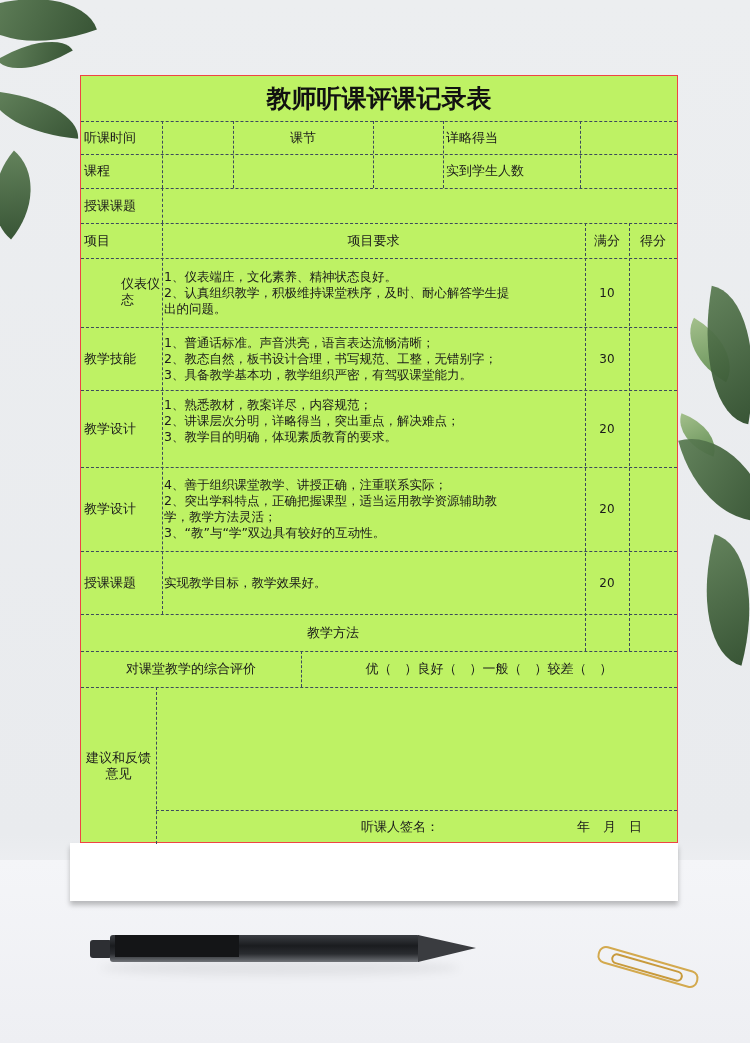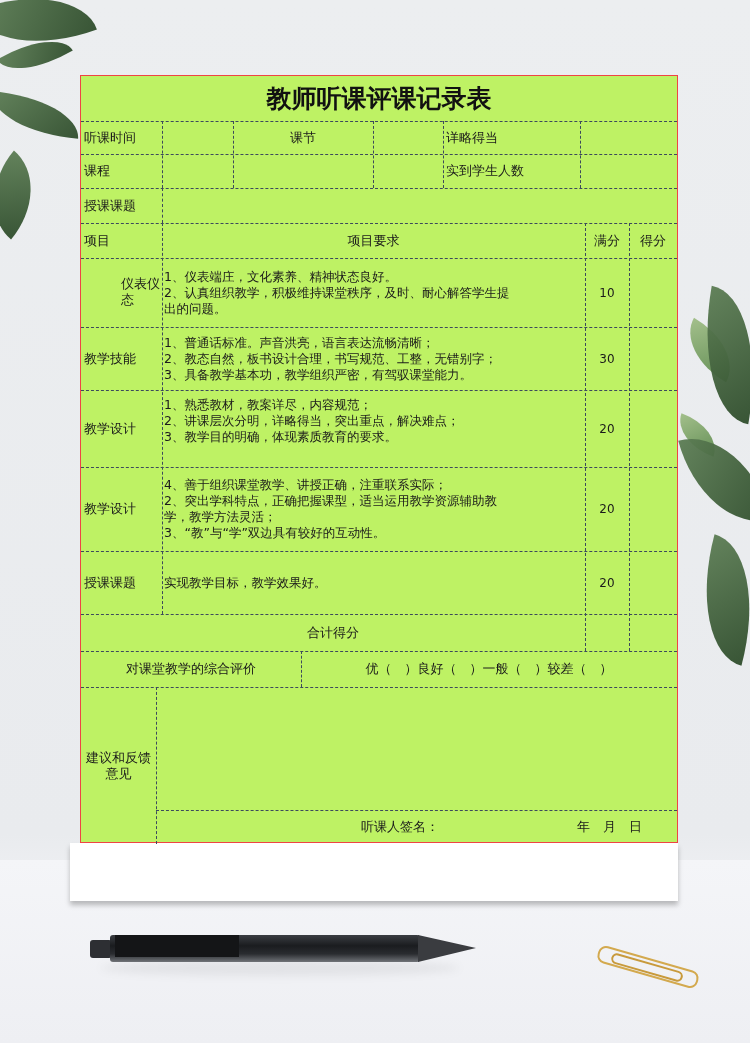--- a/index.html
+++ b/index.html
@@ -165,21 +165,21 @@
 学，教学方法灵活；
 3、“教”与“学”双边具有较好的互动性。</div>
   <div class="cell c score" style="left:504px;top:391px;width:44px;height:84px;">20</div>
   <div class="cell c" style="left:548px;top:391px;width:48px;height:84px;"></div>
 
   <div class="cell l" style="left:0;top:475px;width:81px;height:63px;">授课课题</div>
   <div class="cell req" style="left:81px;top:475px;width:423px;height:63px;">实现教学目标，教学效果好。</div>
   <div class="cell c score" style="left:504px;top:475px;width:44px;height:63px;">20</div>
   <div class="cell c" style="left:548px;top:475px;width:48px;height:63px;"></div>
 
-  <div class="cell c" style="left:0;top:538px;width:504px;height:37px;">合计得分</div>
+  <div class="cell c" style="left:0;top:538px;width:504px;height:37px;">教学方法</div>
   <div class="cell c" style="left:548px;top:538px;width:48px;height:37px;"></div>
 
   <div class="cell c" style="left:220px;top:575px;width:376px;height:36px;">优（　）良好（　）一般（　）较差（　）</div>
   <div class="cell c" style="left:0;top:575px;width:220px;height:36px;">对课堂教学的综合评价</div>
 
   <div class="cell c" style="left:0;top:611px;width:75px;height:157px;">建议和反馈
 意见</div>
   <div class="cell l" style="left:75px;top:611px;width:521px;height:123px;"></div>
   <div class="cell" style="left:280px;top:734px;width:120px;height:34px;">听课人签名：</div>
   <div class="cell" style="left:496px;top:734px;width:90px;height:34px;">年　月　日</div>

